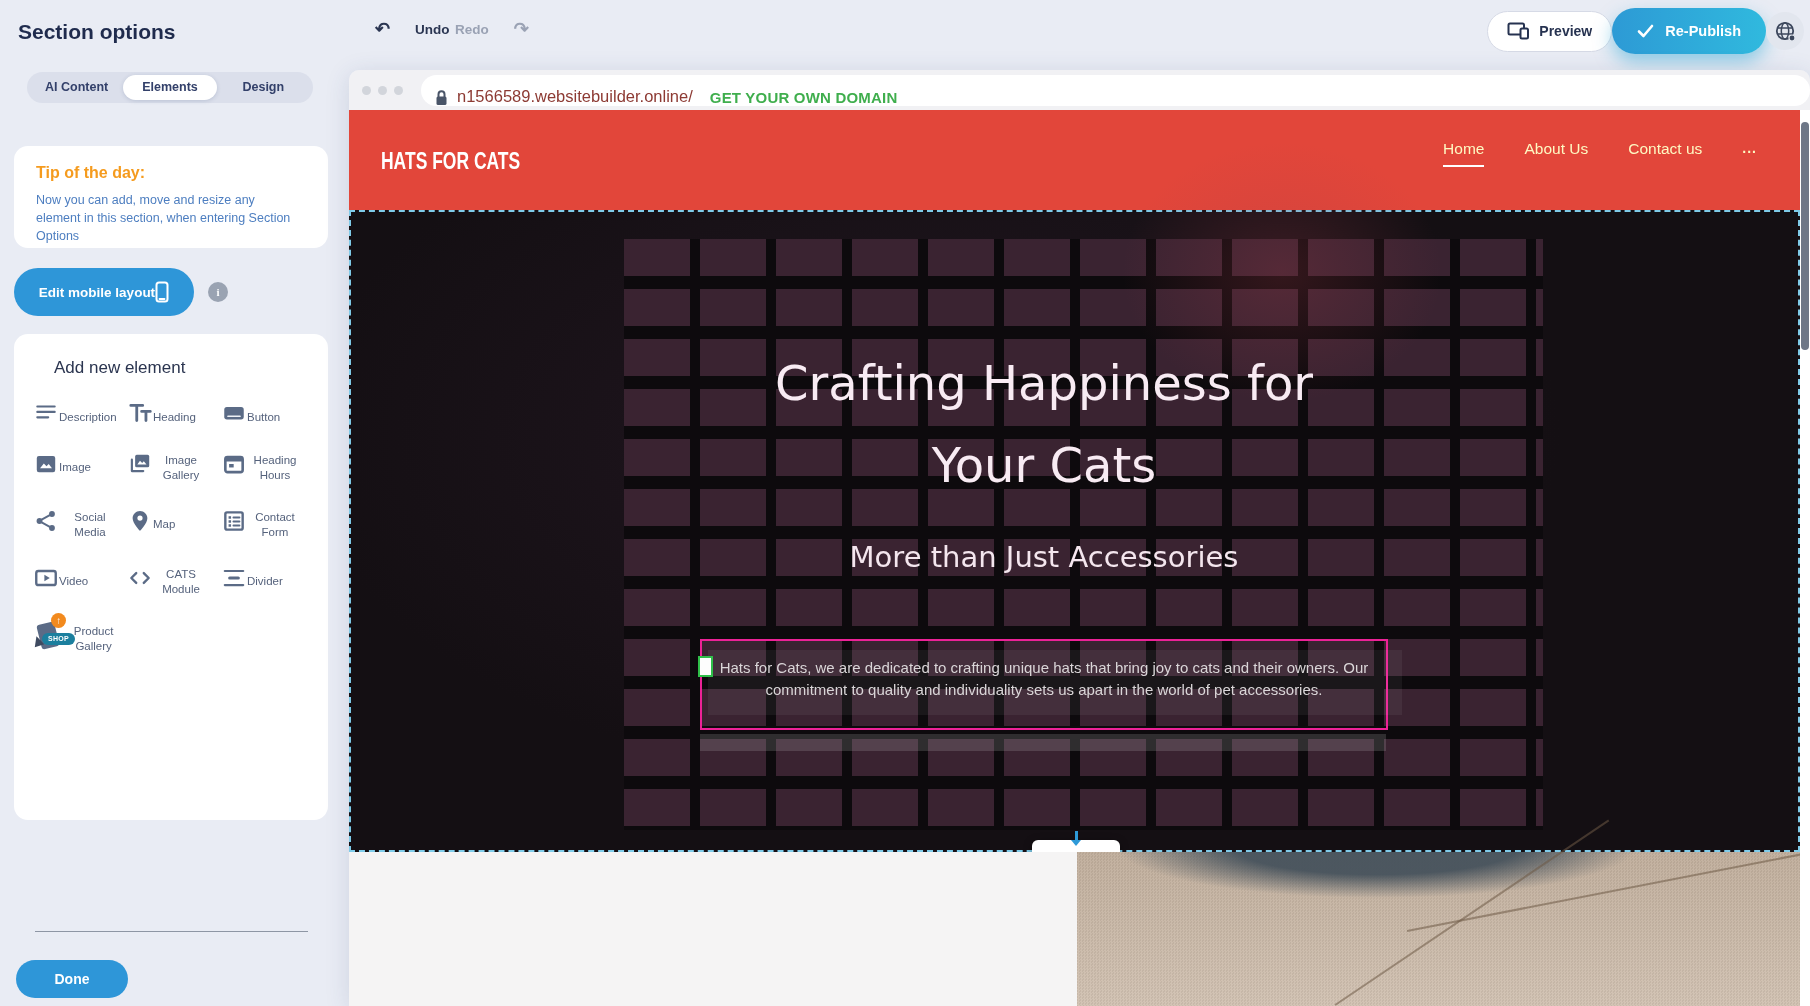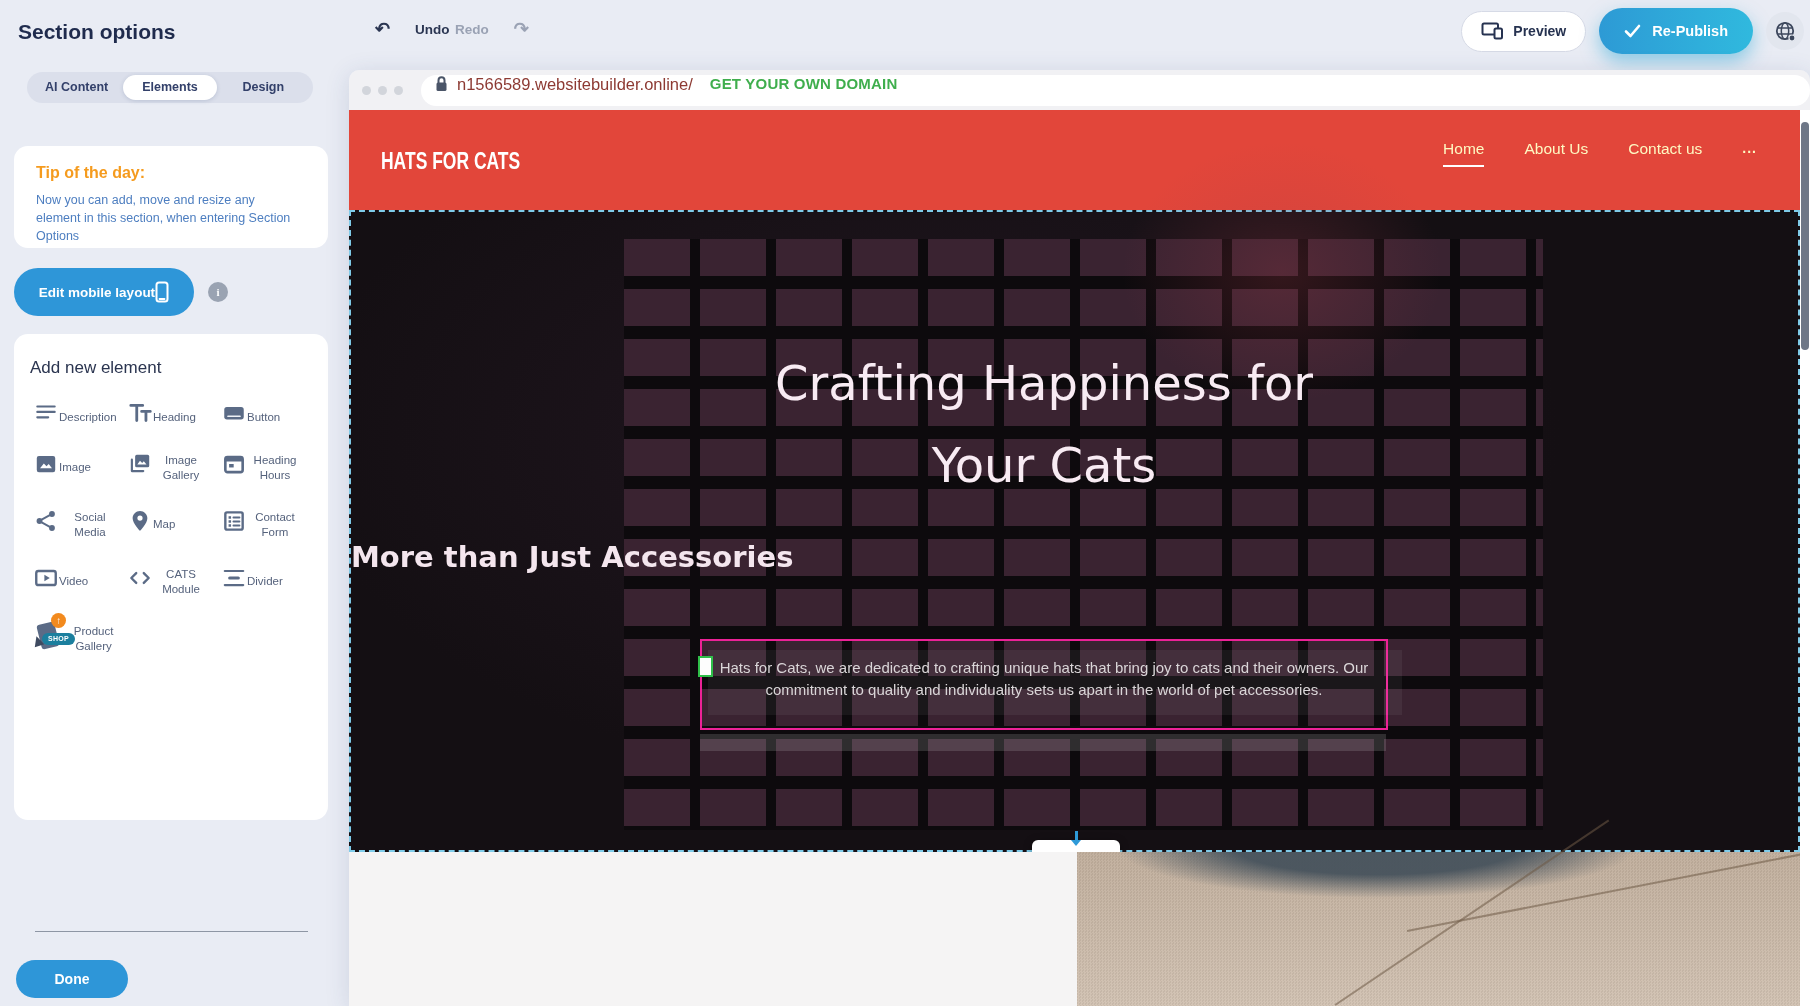--- a/index.html
+++ b/index.html
@@ -19,21 +19,21 @@
   .tab.active { background:#fff; box-shadow:0 1px 4px rgba(40,60,110,.18); }
   .card { position:absolute; left:14px; width:314px; background:#fff; border-radius:14px; }
   .tip-card { top:146px; height:102px; padding:18px 22px; }
   .tip-title { font-size:16px; font-weight:bold; color:#f59b1e; }
   .tip-body { margin-top:9px; font-size:12.5px; line-height:1.45; color:#4d7ec0; width:256px; }
   .btn-blue { background:#2e96d8; color:#fff; border:none; border-radius:25px; font-family:inherit; font-weight:bold; cursor:pointer; display:flex; align-items:center; justify-content:center; }
   .edit-mobile { position:absolute; left:14px; top:268px; width:180px; height:48px; font-size:13.5px; }
   .info-circle { position:absolute; left:208px; top:282px; width:20px; height:20px; border-radius:50%; background:#9aa3b2; color:#fff; display:flex; align-items:center; justify-content:center; font-size:11px; font-weight:bold; font-family:"Liberation Serif",serif; cursor:pointer; }
   .info-circle::before{content:"i";}
   .add-card { top:334px; height:486px; padding:24px 0 0 0; }
-  .add-title { font-size:17px; color:#2b3550; padding-left:16px; }
+  .add-title { font-size:17px; color:#2b3550; padding-left:40px; }
   .el-grid { margin-top:22px; padding:0 16px; display:grid; grid-template-columns:repeat(3, 1fr); row-gap:19px; justify-items:center; }
   .el-item { display:flex; flex-direction:row; align-items:center; cursor:pointer; width:88px; }
   .el-icon { width:26px; height:26px; display:block; }
   .el-icon svg { stroke:#5b6b86; fill:none; stroke-width:2; stroke-linecap:round; stroke-linejoin:round; width:26px; height:26px; }
   .el-icon svg .f { fill:#5b6b86; stroke:none; }
   .el-label { margin-top:8px; font-size:11.5px; line-height:1.3; color:#55627c; text-align:center; max-width:78px; }
   .el-label.narrow { width:56px; }
   
   .pg-wrap { position:relative; width:34px; height:30px; display:block; }
   .pg-card { position:absolute; left:6px; top:3px; width:18px; height:25px; background:#5b6b86; border-radius:3px; transform:rotate(-14deg); }
@@ -43,49 +43,49 @@
   .pg-up::before{ content:"\2191"; }
   .panel-divider { position:absolute; left:35px; top:931px; width:273px; height:0; border-top:1.5px solid #8e96a4; }
   .done-btn { position:absolute; left:16px; top:960px; width:112px; height:38px; border-radius:19px; font-size:14px; }
   
   .topbar { position:absolute; left:349px; top:0; right:0; height:62px; }
   .undo-btn, .redo-btn { position:absolute; top:18px; display:flex; align-items:center; gap:25px; font-size:13.5px; font-weight:bold; cursor:pointer; }
   .undo-btn { left:26px; color:#2b3652; }
   .redo-btn { left:106px; color:#9aa2b4; }
   .undo-glyph::before { content:"\21B6"; font-size:18px; }
   .redo-glyph::before { content:"\21B7"; font-size:18px; }
-  .topbar-right { position:absolute; right:6px; top:6px; height:50px; display:flex; align-items:center; gap:13px; }
+  .topbar-right { position:absolute; right:6px; top:6px; height:50px; display:flex; align-items:center; }
   .preview-btn { height:41px; padding:0 19px; background:#fff; border:1.5px solid #d6dae6; border-radius:21px; display:flex; align-items:center; gap:9px; font-size:14px; font-weight:bold; color:#263250; font-family:inherit; cursor:pointer; }
   .republish-btn { height:46px; padding:0 25px; border:none; border-radius:23px; background:linear-gradient(90deg,#2d9ad5,#30b9de); box-shadow:0 8px 18px rgba(48,170,215,.5); display:flex; align-items:center; gap:11px; font-size:14.5px; font-weight:bold; color:#fff; font-family:inherit; cursor:pointer; }
   .globe-btn { width:38px; height:38px; border-radius:50%; background:#e2e6ee; border:none; display:flex; align-items:center; justify-content:center; cursor:pointer; }
   
   .browser { position:absolute; left:349px; top:70px; width:1461px; height:936px; box-shadow:0 4px 24px rgba(50,70,120,.15); border-radius:10px 10px 0 0; }
   .chrome { position:absolute; left:0; top:0; width:100%; height:40px; background:#f1f1f4; border-radius:10px 10px 0 0; display:flex; align-items:center; }
   .dots { display:flex; gap:7px; margin-left:13px; }
   .dots span { width:9px; height:9px; border-radius:50%; background:#d2d5db; }
-  .urlbar { margin-left:18px; height:31px; width:1391px; background:#fff; border-radius:16px; display:flex; align-items:flex-start; padding:0 14px; gap:9px; cursor:text; }
+  .urlbar { margin-left:18px; height:31px; width:1391px; background:#fff; border-radius:16px; display:flex; align-items:flex-end; padding:0 14px; gap:9px; cursor:text; }
   .url-text { font-size:16.5px; color:#8d3a33; }
   .domain-cta { font-size:15px; font-weight:bold; color:#3fae4d; text-decoration:none; margin-left:8px; letter-spacing:.2px; cursor:pointer; }
   .site { position:absolute; left:0; top:40px; width:1451px; height:896px; background:#fff; overflow:hidden; }
   
   .site-header { position:absolute; left:0; top:0; width:100%; height:100px; background:#e2463a; }
   .site-logo { position:absolute; left:32px; top:38px; color:#fff; font-size:23px; font-weight:bold; letter-spacing:0; transform:scaleX(.76); transform-origin:left center; white-space:nowrap; }
   .site-nav { position:absolute; right:43px; top:30px; display:flex; gap:32px; align-items:flex-start; }
   .nav-item { color:#fef9c3; font-size:15.5px; cursor:pointer;margin-left:8px; }
   .nav-item.active { border-bottom:2.5px solid #fff; padding-bottom:7px; }
   .nav-more { font-weight:bold; letter-spacing:1px; font-size:14px; }
   
   .hero { position:absolute; left:0; top:100px; width:1451px; height:642px; background:#140f13; background-image:radial-gradient(900px 500px at 40% 35%, #211620 0%, #140f13 70%); border:2px dashed #7fcbe9; }
   .tiles { position:absolute; left:273px; top:27px; width:919px; height:591px;
     background-image:
       repeating-linear-gradient(to bottom, rgba(0,0,0,0) 0 37px, #0d0a0d 37px 50px),
       repeating-linear-gradient(to right, #3a2331 0 66px, #0d0a0d 66px 76px); }
   .hero-glow { position:absolute; left:771px; top:-70px; width:320px; height:260px; background:radial-gradient(closest-side, rgba(165,60,72,.26), rgba(165,60,72,0)); }
   .hero-heading { position:absolute; left:383px; top:130px; width:620px; text-align:center; font-family:"DejaVu Sans",sans-serif; font-weight:normal; font-size:48px; line-height:82px; color:#f8ebf3; }
-  .hero-sub { position:absolute; left:0; top:328px; width:1386px; font-family:"DejaVu Sans",sans-serif; font-size:29px; color:#f4e6ee;font-weight:bold; }
+  .hero-sub { position:absolute; left:0; top:328px; width:1386px; text-align:center; font-family:"DejaVu Sans",sans-serif; font-size:29px; color:#f4e6ee; }
   .para-box { position:absolute; left:349px; top:427px; width:688px; height:91px; border:2px solid #ec2297; cursor:pointer; }
   .para-box::before { content:""; position:absolute; left:6px; top:9px; right:-16px; bottom:13px; background:rgba(255,255,255,.055); }
   .para-text { position:absolute; left:0; top:16px; width:100%; text-align:center; font-size:15px; line-height:22px; color:#dad6d8; padding:0 2px; }
   .sel-handle { position:absolute; left:-4px; top:15px; width:15px; height:21px; background:#fdfdfd; border:2.5px solid #2fbf49; cursor:nwse-resize; }
   .ghost-strip { position:absolute; left:349px; top:522px; width:686px; height:17px; background:rgba(205,205,205,.18); }
   
   .section-resize { position:absolute; left:681px; top:628px; width:88px; height:28px; background:#fff; border-radius:6px; box-shadow:0 2px 8px rgba(0,0,0,.35); cursor:row-resize; }
   .section-resize::before { content:""; position:absolute; left:9px; right:9px; top:13px; border-top:2px dotted #2e9ad8; }
   .rs-arrow { position:absolute; left:50%; transform:translateX(-50%); width:10px; }
   .rs-down { top:-9px; } .rs-up { bottom:-9px; }

